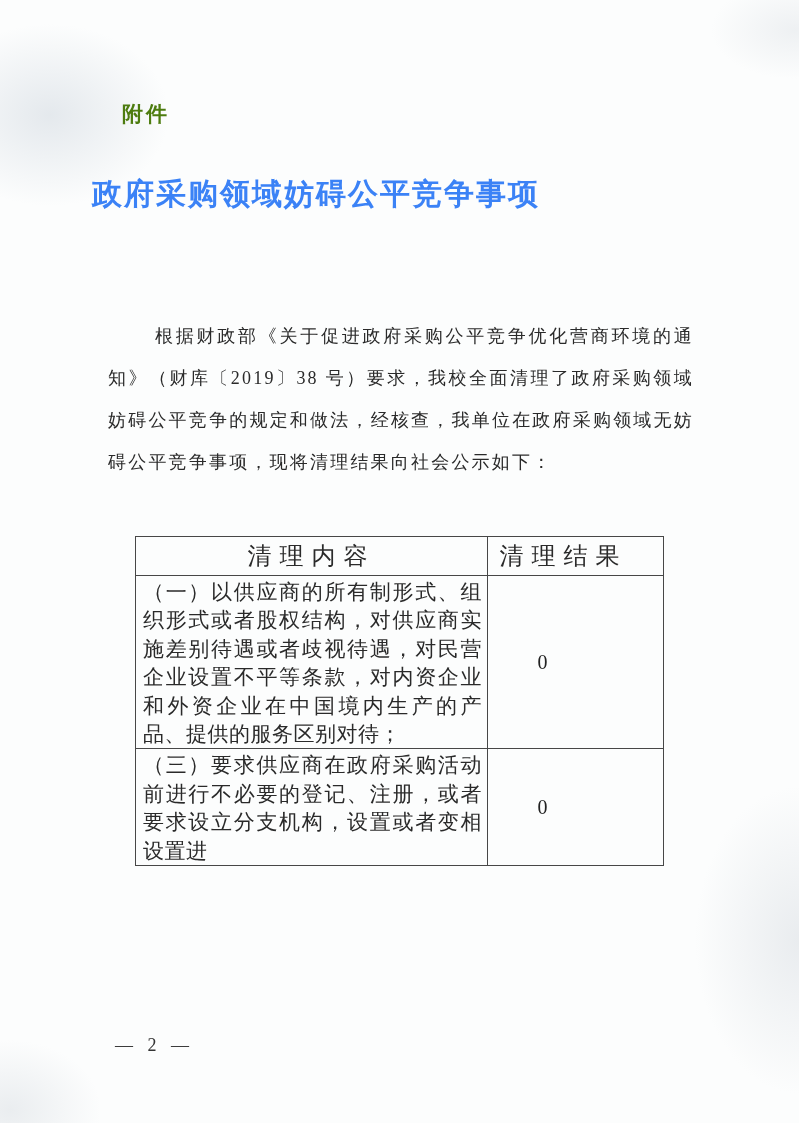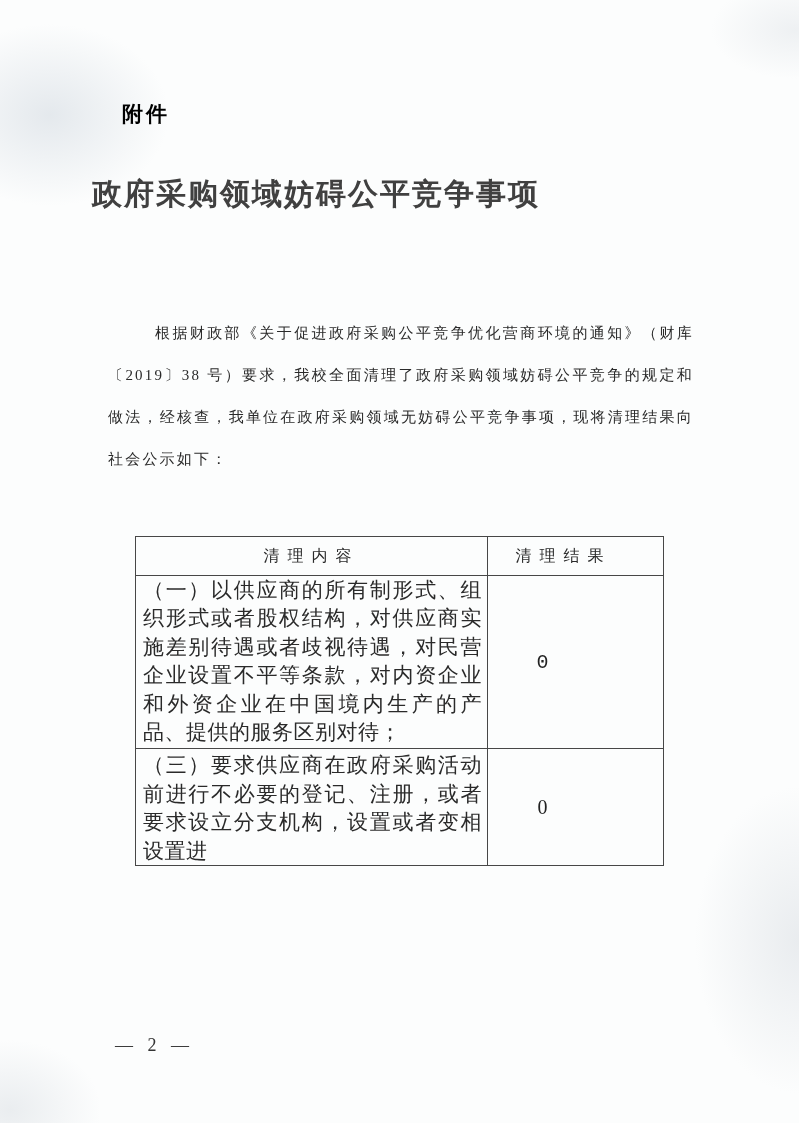--- a/index.html
+++ b/index.html
@@ -10,54 +10,54 @@
     background-color:#fcfdfd;
     background-image:
       radial-gradient(ellipse 170px 130px at 50px 115px, rgba(199,208,217,0.45), rgba(199,208,217,0) 70%),
       radial-gradient(ellipse 150px 220px at 800px 940px, rgba(204,210,217,0.40), rgba(204,210,217,0) 70%),
       radial-gradient(ellipse 130px 100px at 10px 1110px, rgba(200,207,214,0.35), rgba(200,207,214,0) 70%),
       radial-gradient(ellipse 120px 70px at 795px 30px, rgba(205,211,218,0.30), rgba(205,211,218,0) 70%);
   }
   .attachment{
     position:absolute;left:122px;top:100px;
     font-family:"Liberation Sans","DejaVu Sans",sans-serif;
-    font-weight:700;font-size:21px;letter-spacing:3px;color:#000000;
+    font-weight:700;font-size:21px;letter-spacing:3px;color:#4d7c0f;
   }
   .title{
     position:absolute;left:0;top:171px;width:632px;text-align:center;
     font-family:"Liberation Sans","DejaVu Sans",sans-serif;
-    font-weight:700;font-size:30px;line-height:45px;letter-spacing:2px;color:#404040;
+    font-weight:700;font-size:30px;line-height:45px;letter-spacing:2px;color:#3b82f6;
   }
   .para{
     position:absolute;left:108px;top:297px;width:586px;
-    font-size:15px;line-height:42px;letter-spacing:2.2px;
+    font-size:18px;line-height:42px;letter-spacing:2.2px;
     text-align:justify;text-indent:47px;color:#2a2a2a;
   }
   table.doc-table{
     position:absolute;left:135px;top:536px;width:528px;
     border-collapse:collapse;table-layout:fixed;
   }
   .doc-table col.c1{width:352px;}
   .doc-table col.c2{width:176px;}
   .doc-table th,.doc-table td{border:1px solid #474747;}
   .doc-table th{
-    font-weight:400;font-size:16px;height:38px;
+    font-weight:400;font-size:24px;height:38px;
     text-align:center;letter-spacing:8px;padding:0;color:#2a2a2a;
   }
   .doc-table th.h-result{padding-right:24px;}
   td.cell-content{
     font-size:21px;line-height:28.4px;letter-spacing:0.5px;
     text-align:justify;vertical-align:top;
     padding:2px 5px 0 7px;color:#2a2a2a;overflow:hidden;
   }
   td.cell-result{
     text-align:center;vertical-align:middle;
     font-size:20px;padding:0 66px 0 0;color:#222;
   }
-  tr.r1{height:171px;font-family:Liberation Mono, monospace;}
+  tr.r1{height:171px;}
   tr.r2{height:168px;}
   tr.r3{height:87px;margin-left:27px;}
   .footer{
     position:absolute;left:115px;top:1035px;
     font-size:18px;letter-spacing:5px;color:#333;
   }
 </style>
 </head>
 <body>
 

